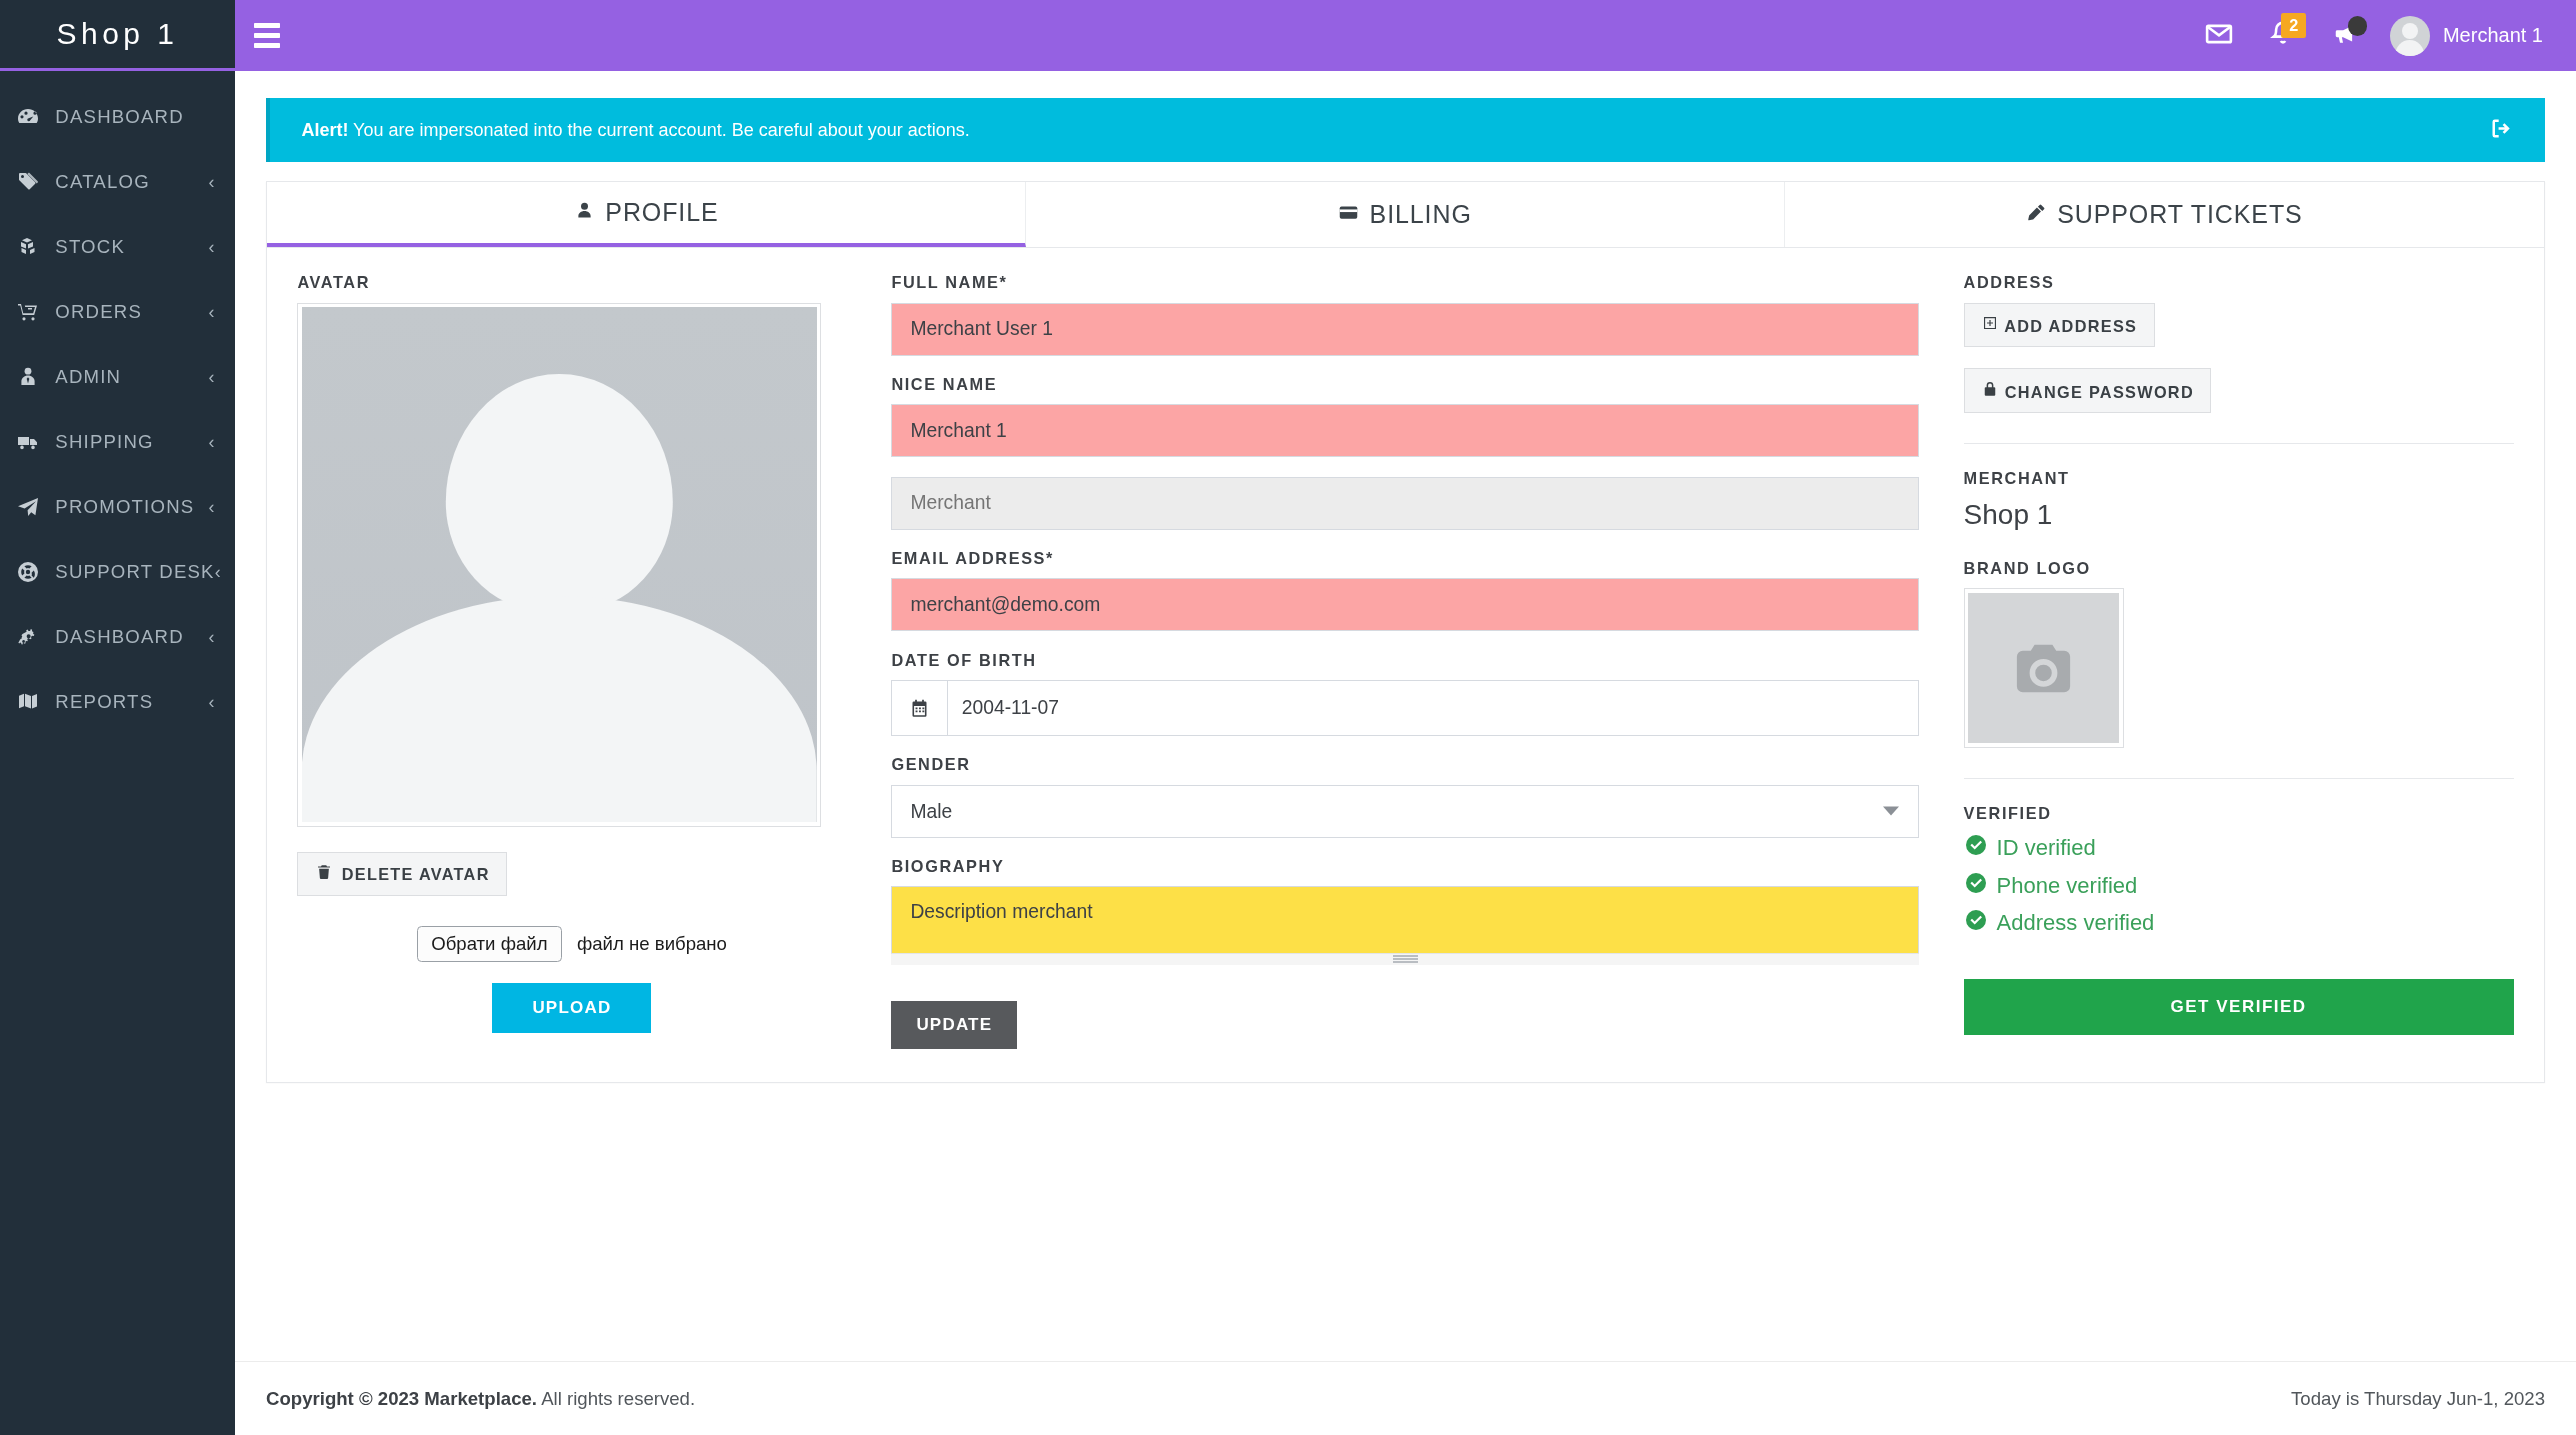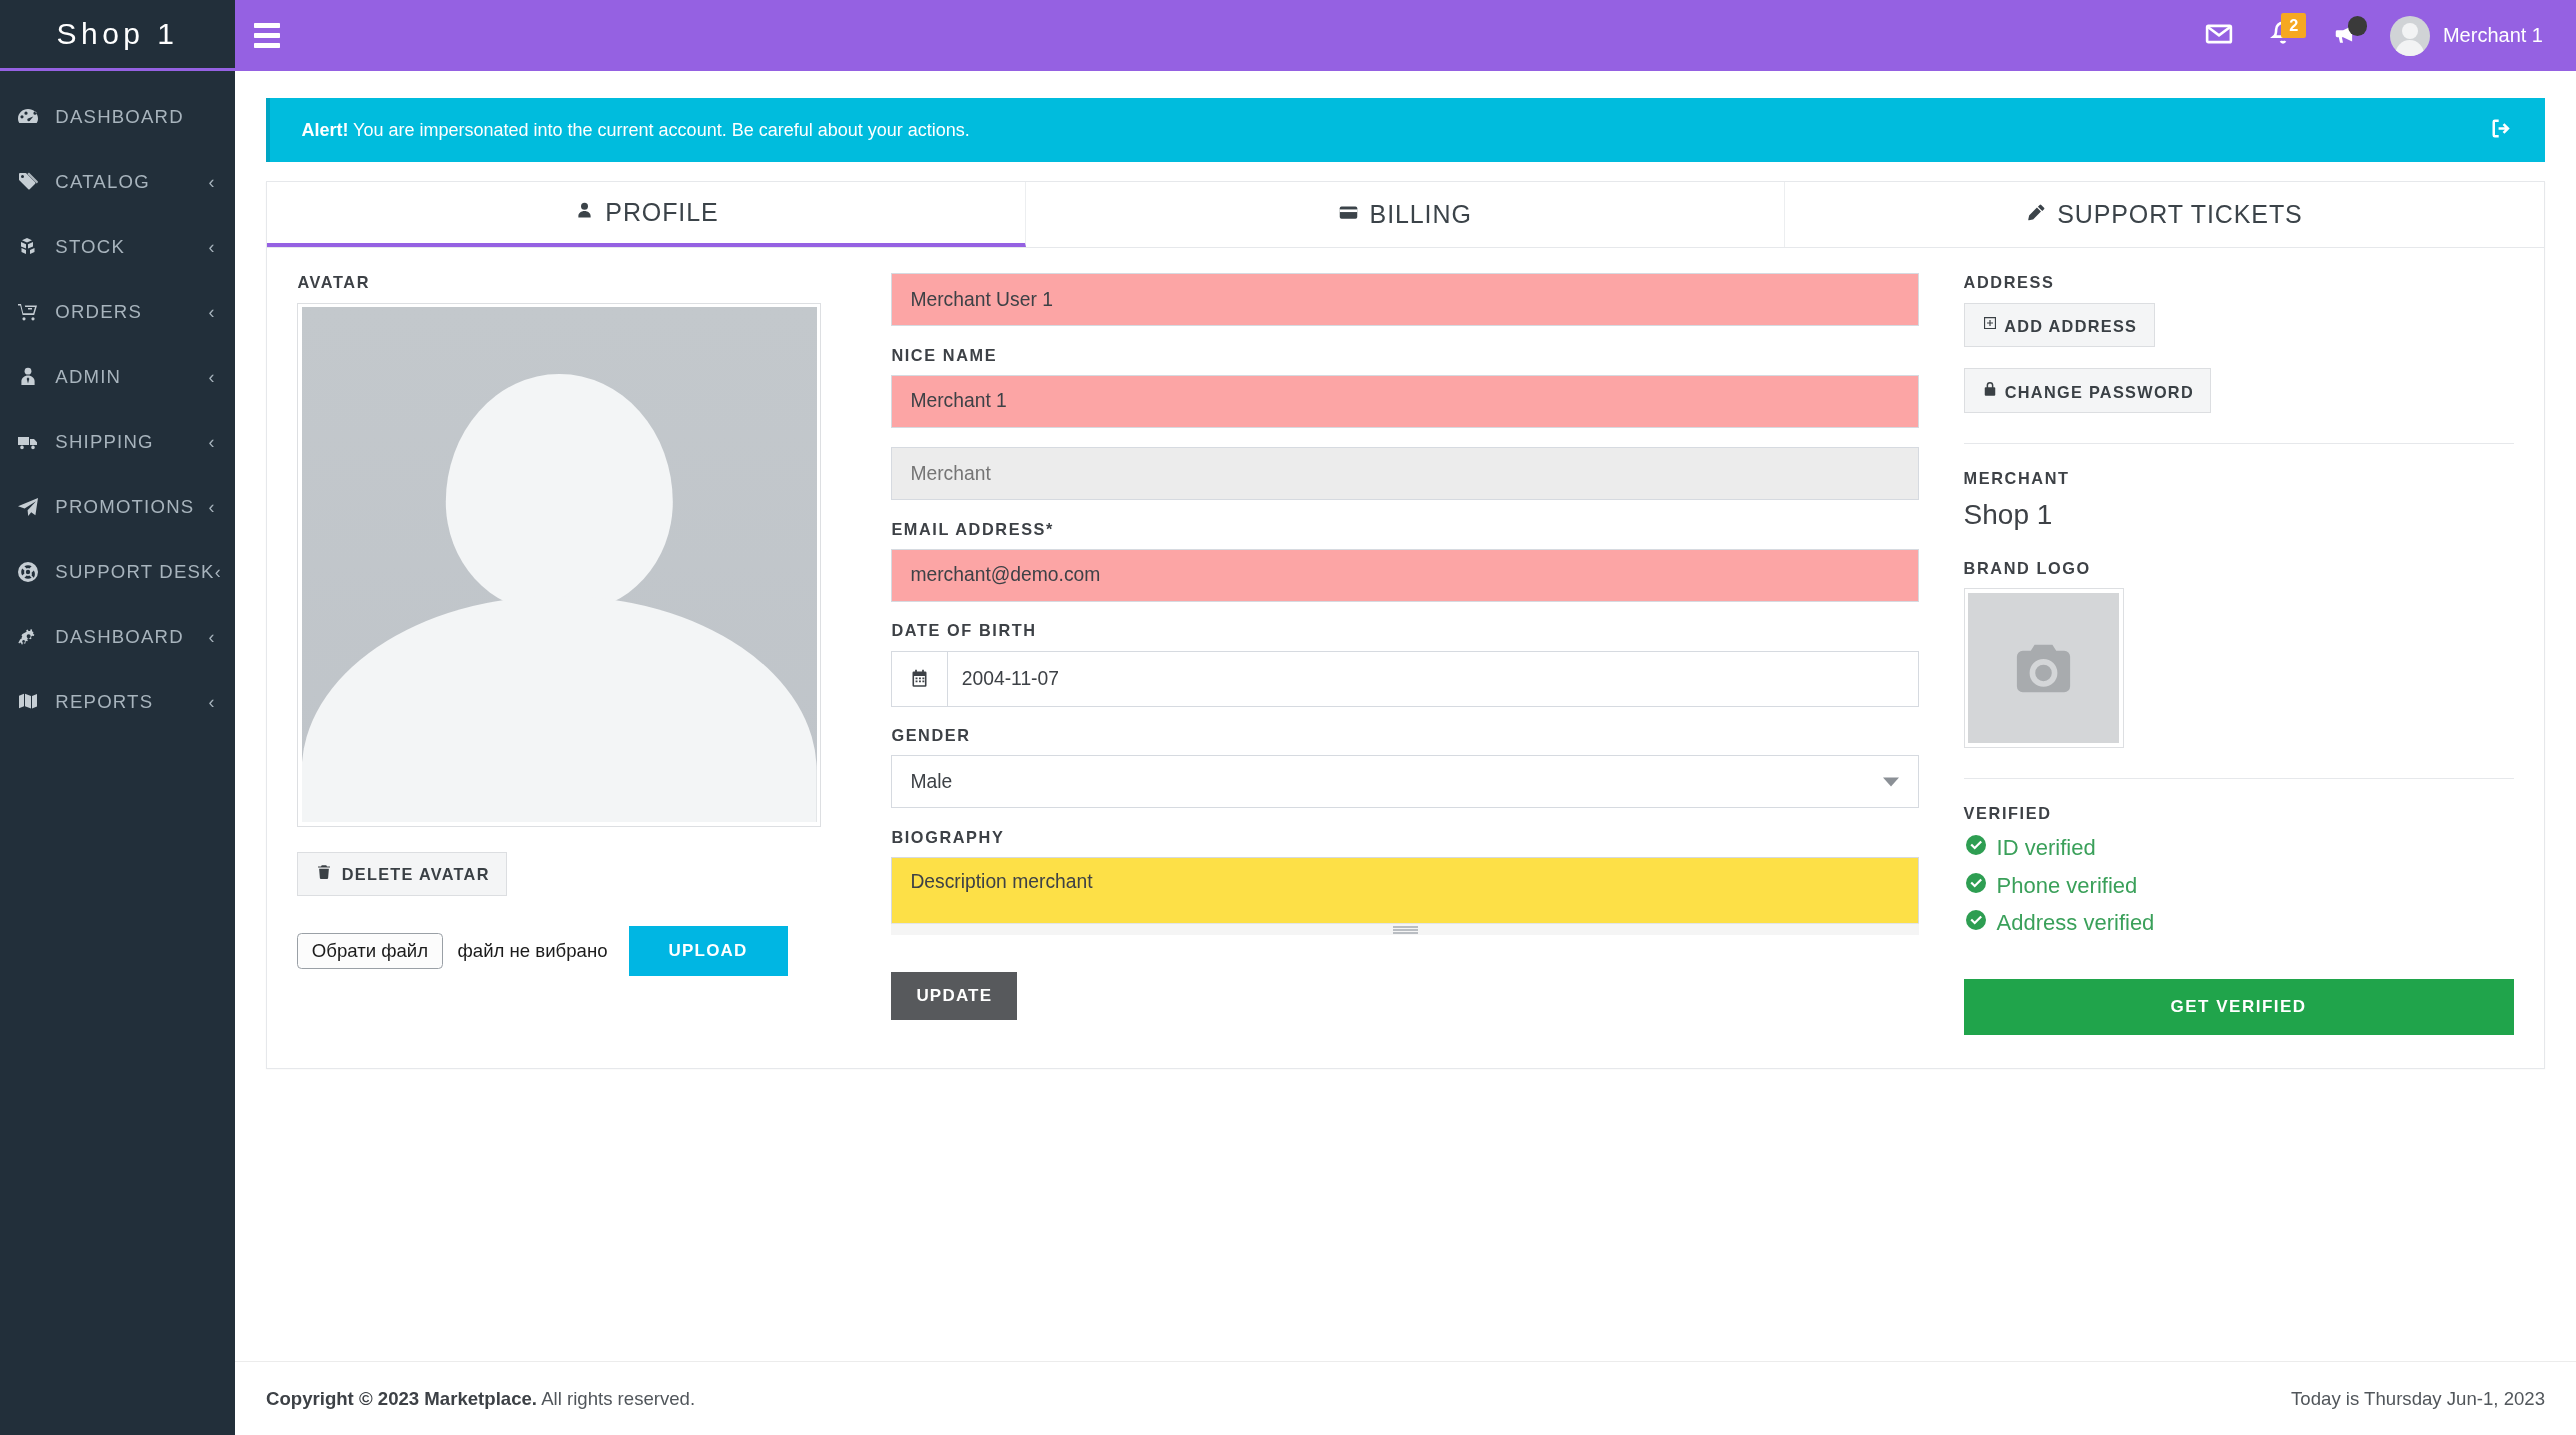--- a/index.html
+++ b/index.html
@@ -151,21 +151,21 @@
     border-radius: 50% 50% 0 0 / 68% 68% 0 0;
   }
   .btn-outline {
     display: inline-flex; align-items: center; gap: 9px;
     background: #f4f5f6; border: 0.7px solid #dcdee1;
     color: #3a4045; font-size: 16.3px; font-weight: 700; letter-spacing: 1.3px;
     padding: 10.4px 16.3px; cursor: pointer;
   }
   .btn-outline svg { width: 18px; height: 18px; fill: #3a4045; }
   .avatar-actions { margin-top: 25px; }
-  .upload-row { display: flex; align-items: center; gap: 21px; margin-top: 30px; }
+  .upload-row { display: flex; align-items: center; gap: 21px; margin-top: 30px; flex-direction: column; }
   .file-input {
     display: flex; align-items: center; gap: 15px;
     font-size: 18.6px; color: #1b1b1b;
   }
   .file-btn {
     border: 0.7px solid #9aa0a6; border-radius: 4.5px;
     background: #fcfcfc; padding: 6px 13.4px; font-size: 18.6px; cursor: pointer;
   }
   .btn-upload {
     background: #00b6e3; color: #fff; border: none;
@@ -495,20 +495,21 @@
                   <span>файл не вибрано</span>
                 </div>
                 <button class="btn-upload">UPLOAD</button>
               </div>
             </div>
           </div>
 
           <div class="col-form">
 
             <div class="form-group">
+              <div class="fld-label">FULL NAME*</div>
               <input class="input" type="text" value="Merchant User 1" style="">
             </div>
 
             <div class="form-group">
               <div class="fld-label">NICE NAME</div>
               <input class="input" type="text" value="Merchant 1" style="">
             </div>
 
             <div class="form-group">
               <input class="input" type="text" disabled="" placeholder="Merchant" style="">

